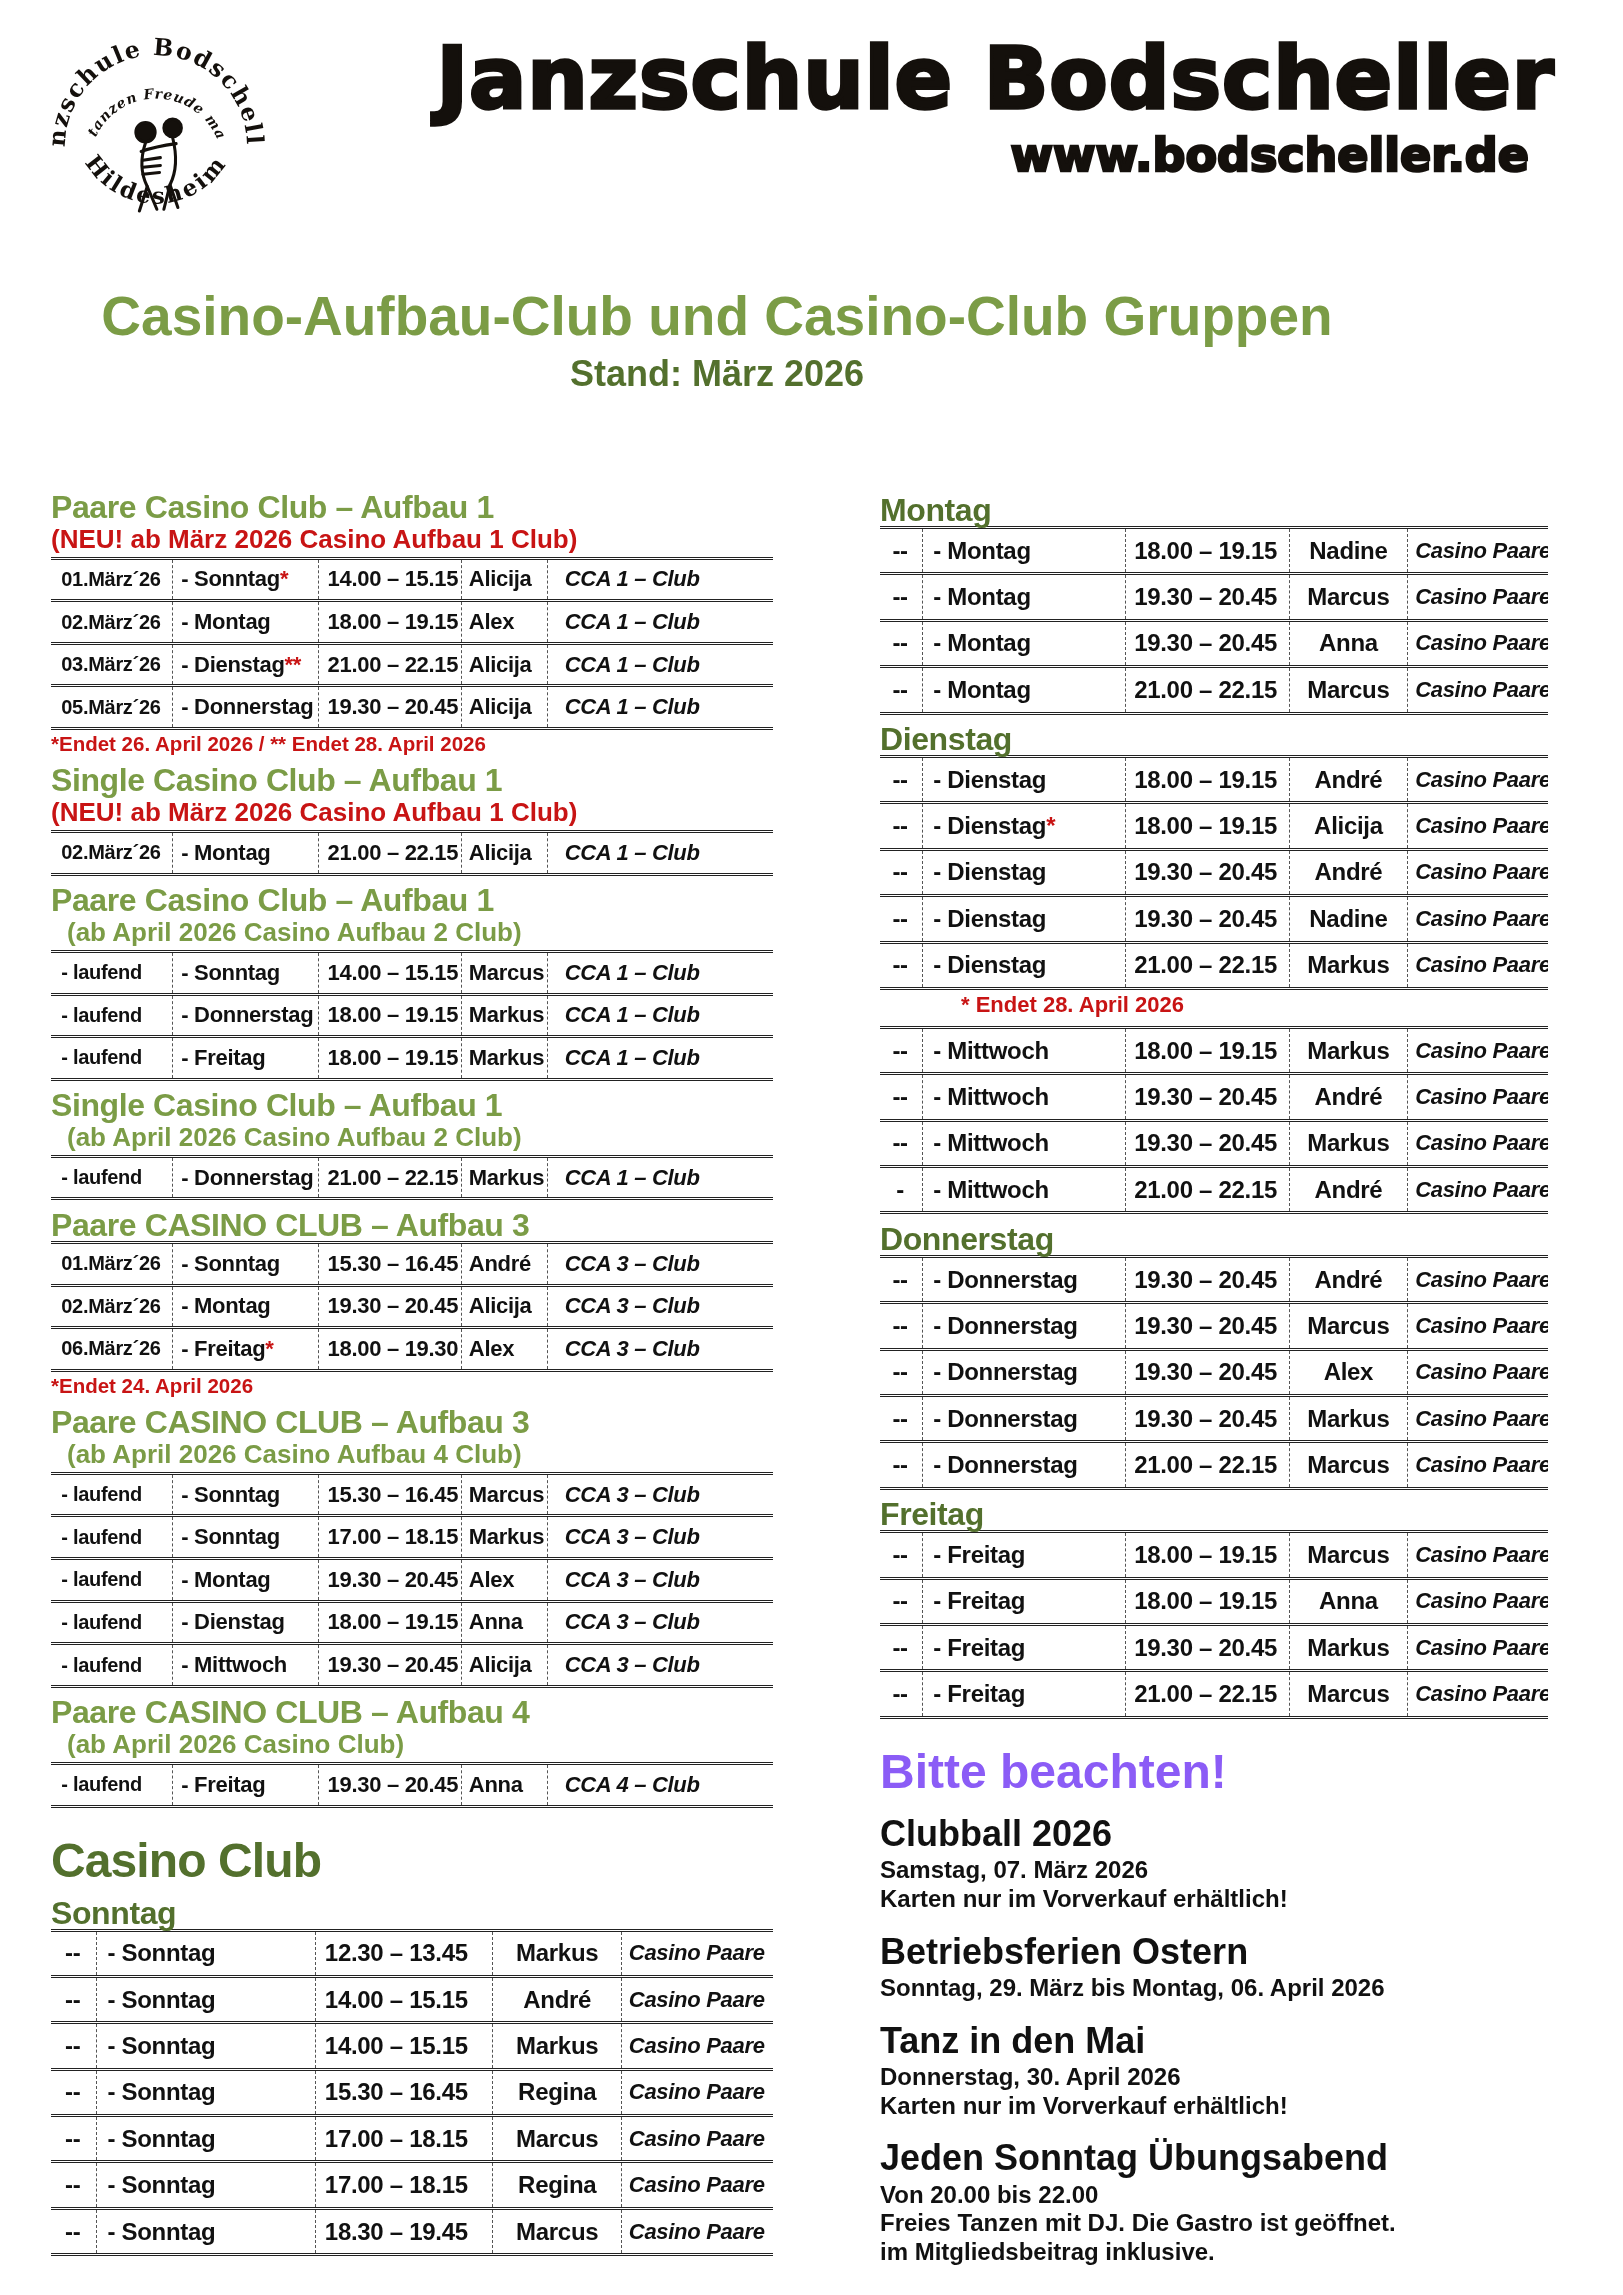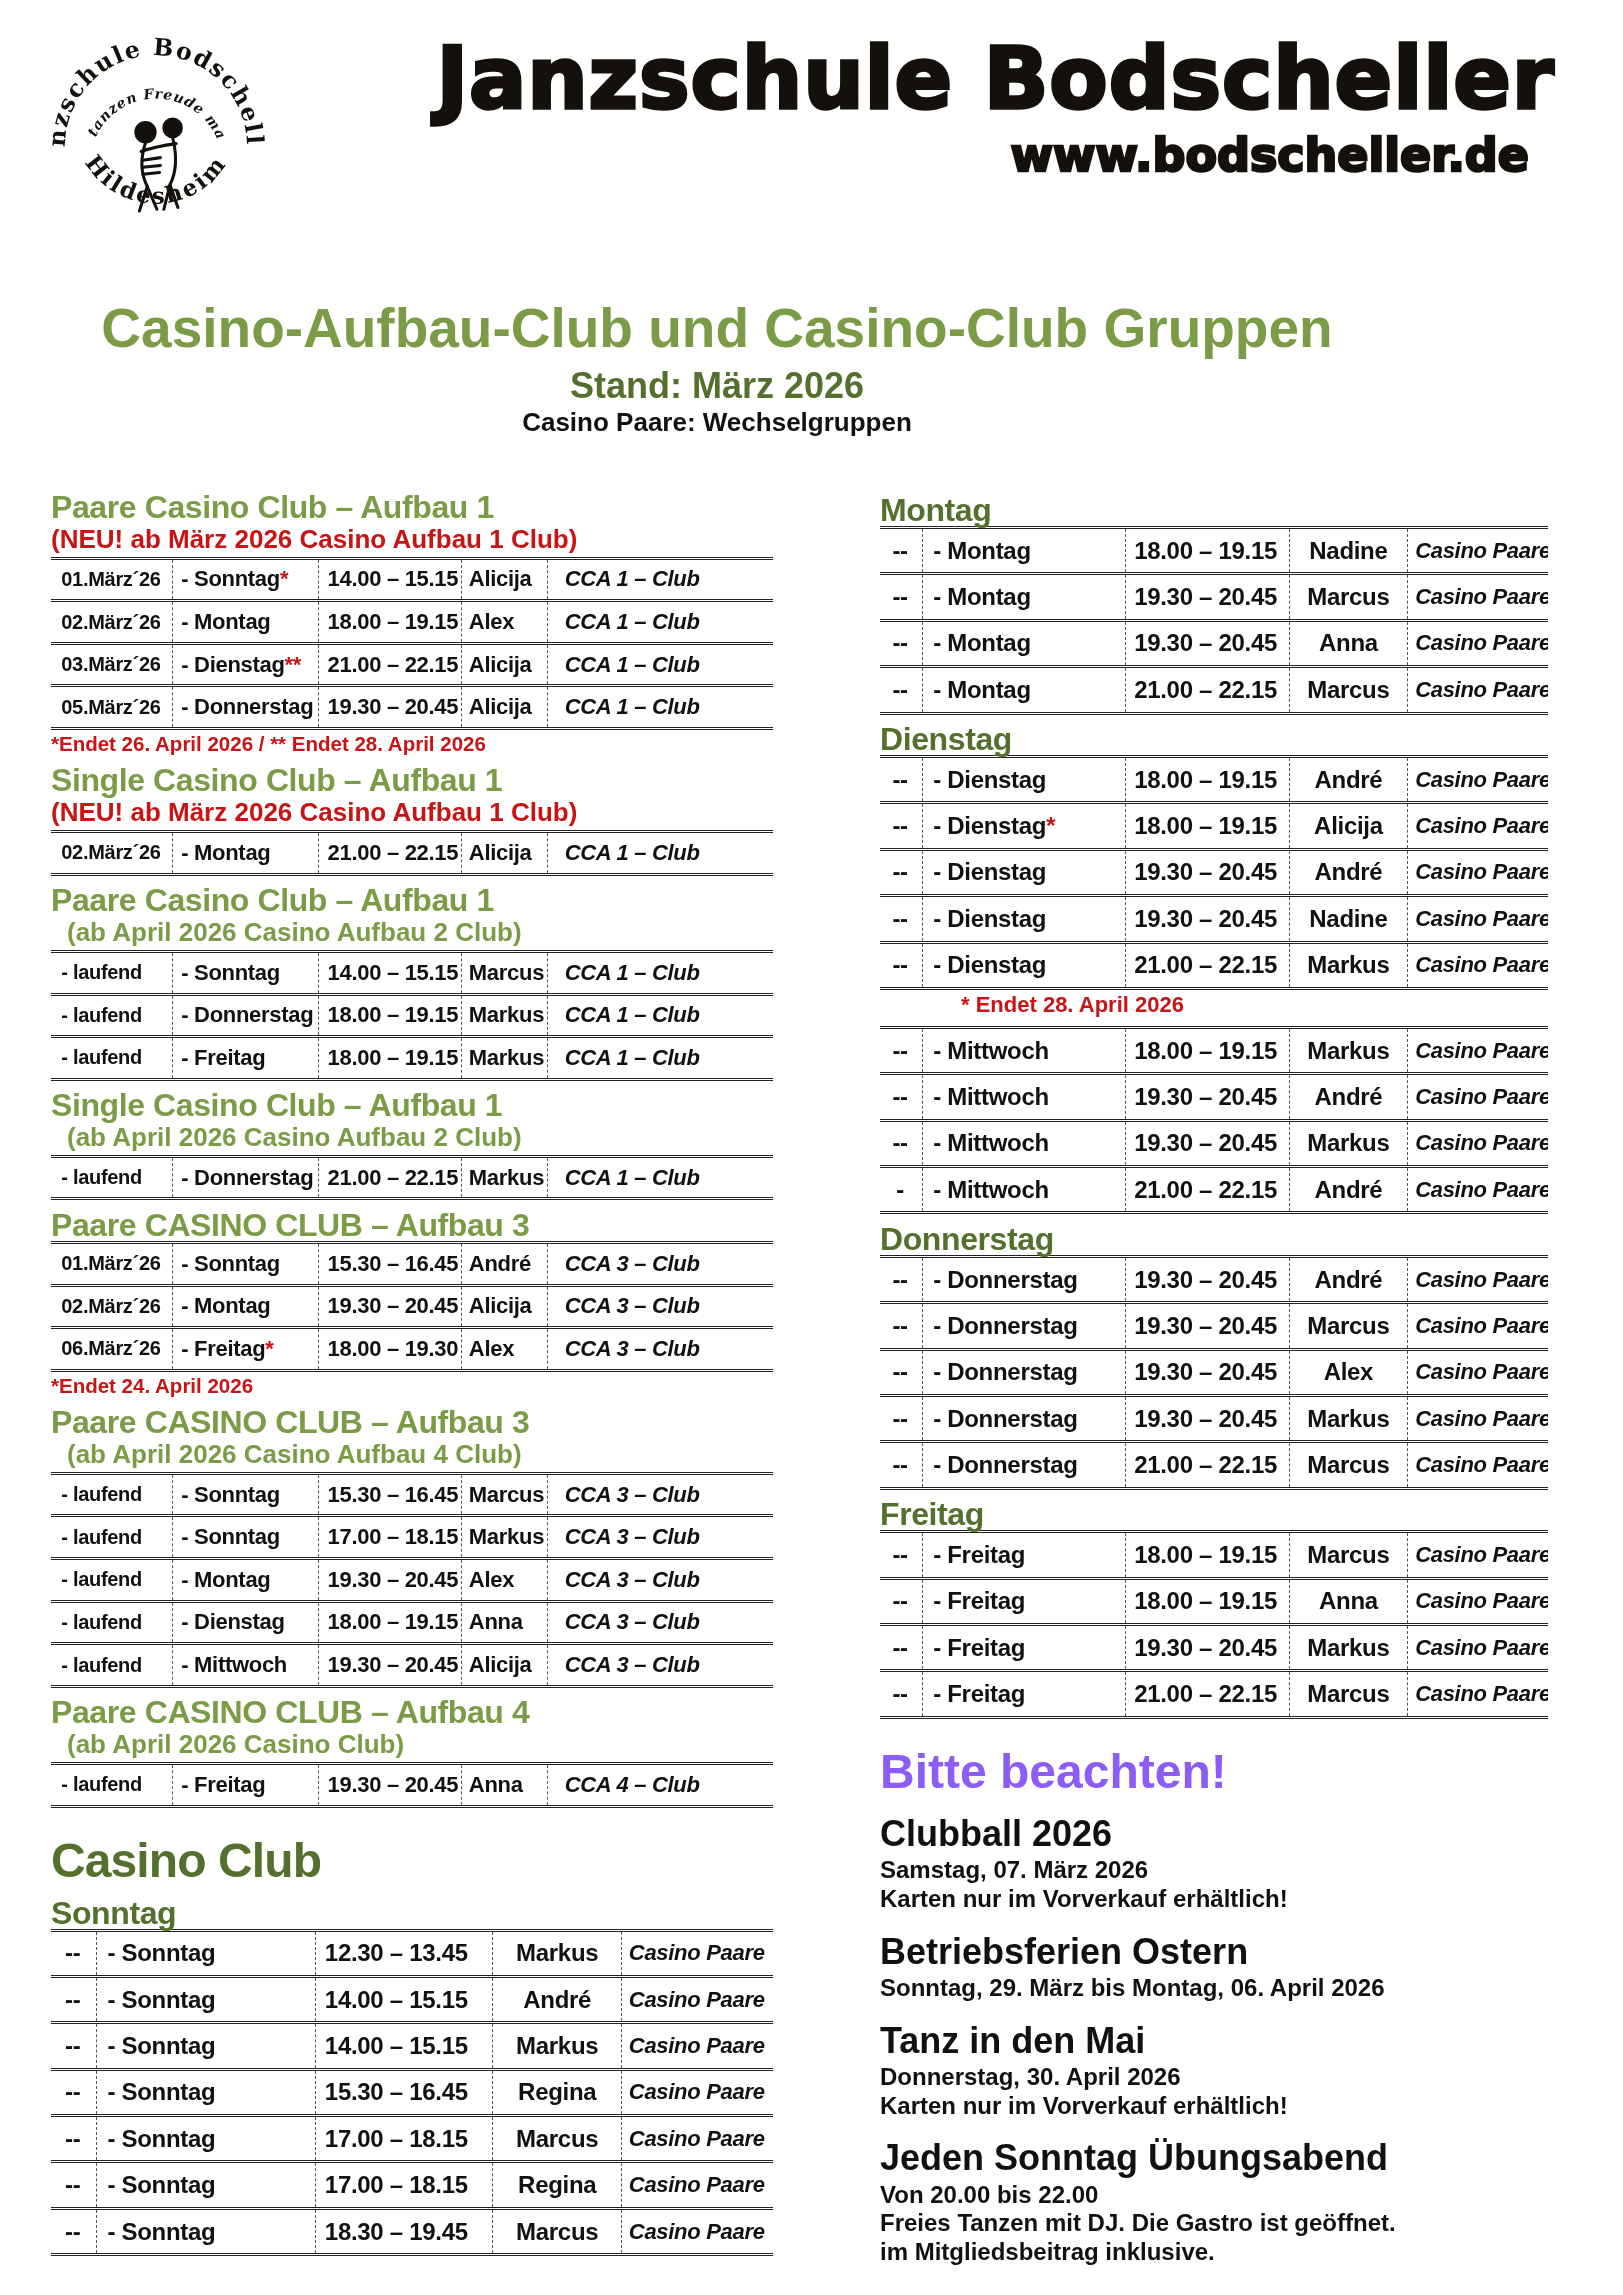--- a/index.html
+++ b/index.html
@@ -9,21 +9,21 @@
 
   
   #logo{position:absolute;left:44px;top:29px;width:224px;height:224px;}
   #brand-block{position:absolute;left:402px;top:36px;width:1187px;text-align:center;}
   #brand{font-family:"DejaVu Sans",sans-serif;font-size:85px;line-height:1.0;
          font-weight:bold;color:#14100c;-webkit-text-stroke:3.4px #14100c;letter-spacing:0.9px;}
   #website{font-family:"DejaVu Sans",sans-serif;font-size:46px;line-height:1.1;margin-top:8.5px;
          font-weight:bold;color:#14100c;-webkit-text-stroke:2.6px #14100c;text-align:right;padding-right:60px;}
 
   
-  #title-block{position:absolute;left:0;top:301px;width:1434px;text-align:center;}
+  #title-block{position:absolute;left:0;top:289px;width:1434px;text-align:center;}
   #main-title{font-size:55px;line-height:1.0;color:var(--green-light);}
   #stand{font-size:36px;line-height:1.25;color:var(--green-dark);margin-top:6.8px;}
   #wechsel-note{font-size:26px;line-height:1.1;color:#111;}
 
   
   #left-col{position:absolute;left:51px;top:491px;width:722px;}
   #right-col{position:absolute;left:880px;top:494px;width:668px;}
 
   .section{margin-bottom:8.5px;}
   .sec-h{font-size:32px;line-height:1.0;color:var(--green-light);letter-spacing:-0.4px;}
@@ -106,21 +106,20 @@
   </div>
 
   <div id="brand-block">
     <div id="brand">Janzschule Bodscheller</div>
     <div id="website">www.bodscheller.de</div>
   </div>
 
   <div id="title-block">
     <div id="main-title">Casino-Aufbau-Club und Casino-Club Gruppen</div>
     <div id="stand">Stand: März 2026</div>
-    <div id="wechsel-note">Casino Paare: Wechselgruppen</div>
   </div>
 
   <div id="left-col">
     <div id="left-sections">
         <div class="section">
           <div class="sec-h">Paare Casino Club – Aufbau 1</div>
           <div class="sec-sub red">(NEU! ab März 2026 Casino Aufbau 1 Club)</div>
           <table class="sched tA">
             <tbody>
               <tr>

